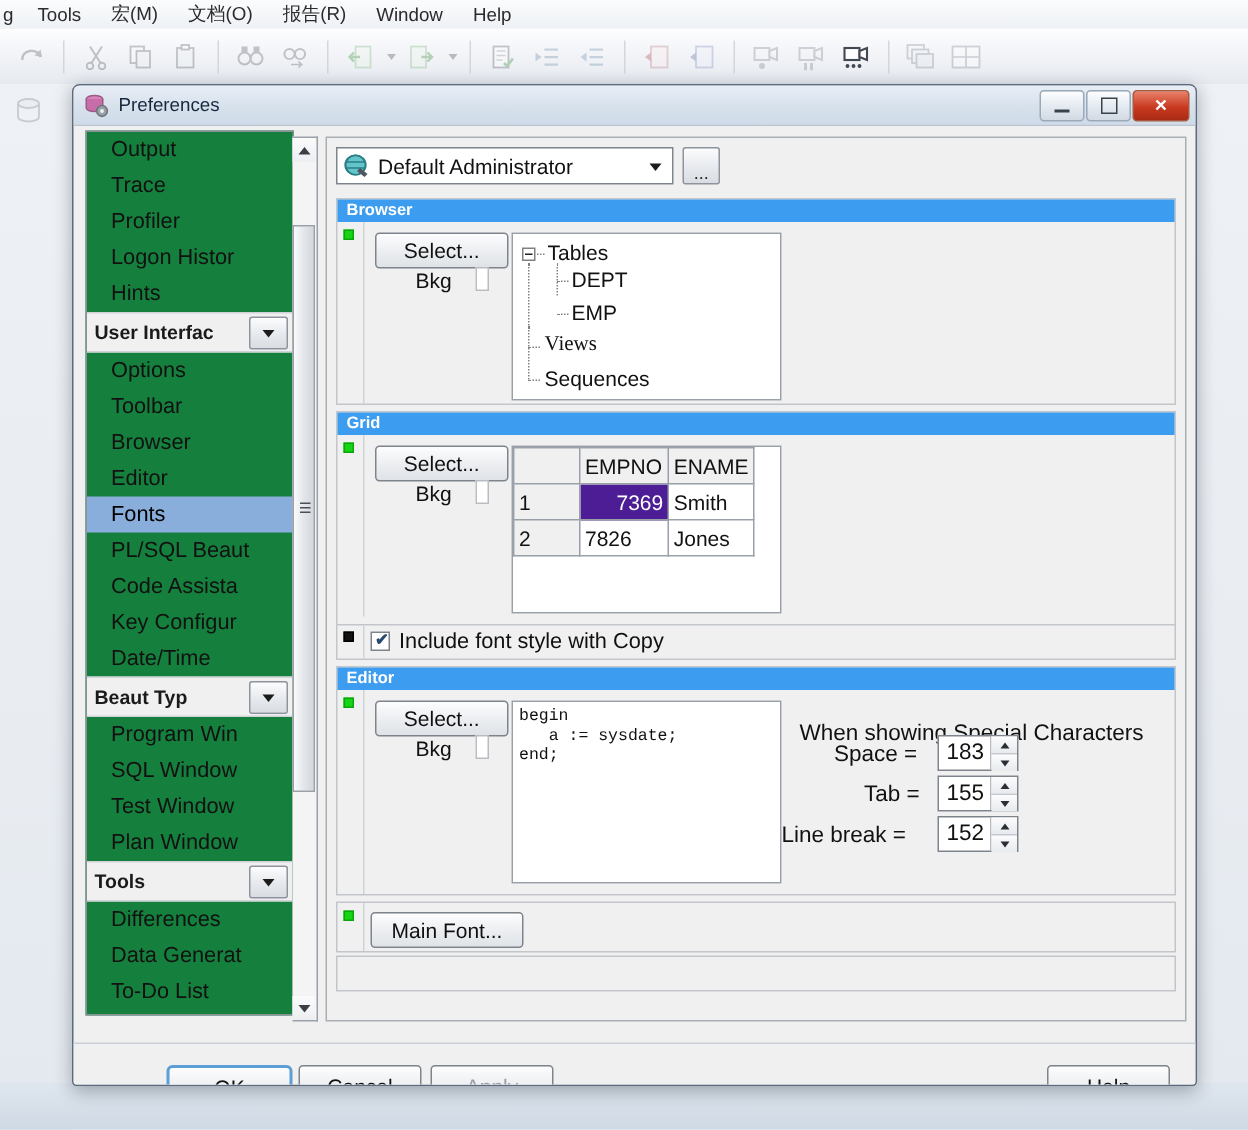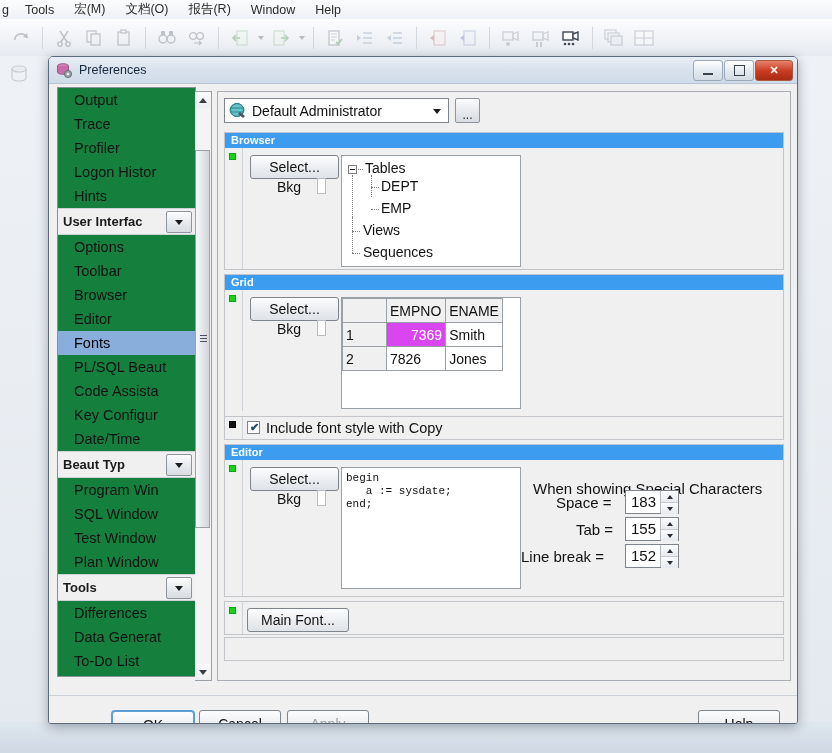--- a/index.html
+++ b/index.html
@@ -161,21 +161,21 @@
   #gridbox table{border-collapse:collapse;font-size:14px;}
   #gridbox th,#gridbox td{border:1px solid #9aa0a7;padding:0 3px;height:24px;
     font-weight:normal;text-align:left;color:#111;box-sizing:border-box;}
   #gridbox th{background:#f0f0f0;}
   #gridbox td.rowno{background:#f0f0f0;width:44px;}
   #gridbox td.c1{width:48px;}
   #gridbox td.c2{width:57px;}
   #gridbox th.h0{width:44px;}
   #gridbox th.h1{width:48px;}
   #gridbox th.h2{width:57px;}
-  #gridbox td.selcell{background:#d946ef;color:#fff;padding-left:24px;}
+  #gridbox td.selcell{background:#4c1d95;color:#fff;padding-left:24px;}
 
   .cbrow{position:absolute;left:0;right:0;height:22px;}
   .cbox{position:absolute;left:22px;top:4px;width:13px;height:13px;background:#fff;
     border:1px solid #7d848c;box-sizing:border-box;}
   .cbox b{position:absolute;left:2px;top:0px;font-size:11px;color:#24486e;line-height:11px;}
   .cblabel{position:absolute;left:41px;top:0;line-height:22px;font-size:14.5px;color:#111;}
 
   
   #codebox{position:absolute;left:116px;top:7px;width:180px;height:122px;
     background:#fff;border:1px solid #9aa0a7;box-sizing:border-box;
@@ -511,21 +511,21 @@
 
             <span class="tdot" style="left:10px;top:19px;height:42px;"></span>
             <span class="tdot" style="left:29px;top:19px;height:22px;"></span>
             <span class="tdoth" style="left:29px;top:31px;width:8px;"></span>
             <span class="tnode" style="left:39px;top:22px;">DEPT</span>
 
             <span class="tdoth" style="left:29px;top:53px;width:8px;"></span>
             <span class="tnode" style="left:39px;top:44px;">EMP</span>
 
             <span class="tdoth" style="left:10px;top:75px;width:8px;"></span>
-            <span class="tnode" style="left:21px;top:66px;">Views</span>
+            <span class="tnode" style="left:21px;top:66px;font-family:Liberation Serif, serif;">Views</span>
 
             <span class="tdot" style="left:10px;top:61px;height:36px;"></span>
             <span class="tdoth" style="left:10px;top:97px;width:8px;"></span>
             <span class="tnode" style="left:21px;top:88px;">Sequences</span>
           </div>
         </div>
       </div>
 
       <div class="section" style="top:182px;height:166px;">
         <div class="sec-head">Grid</div>

